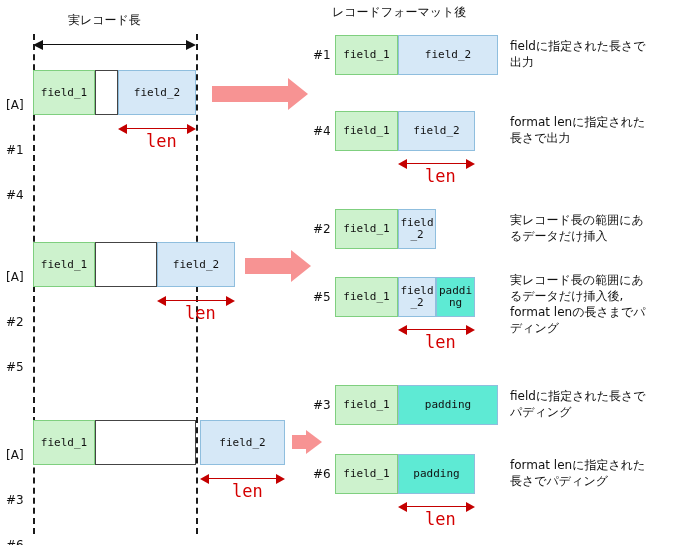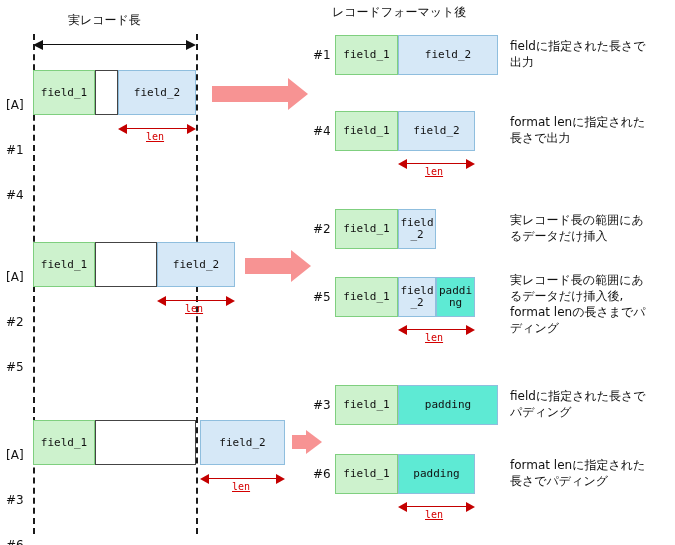--- a/index.html
+++ b/index.html
@@ -29,21 +29,21 @@
   
   .hline-black{height:0;border-top:1.6px solid #111;}
   .arrhead{width:0;height:0;}
   .arrhead.left-blk{border-top:5px solid transparent;border-bottom:5px solid transparent;border-right:10px solid #111;}
   .arrhead.right-blk{border-top:5px solid transparent;border-bottom:5px solid transparent;border-left:10px solid #111;}
 
   
   .hline-red{height:0;border-top:1.6px solid #c40000;}
   .arrhead.left-red{border-top:5px solid transparent;border-bottom:5px solid transparent;border-right:9px solid #c40000;}
   .arrhead.right-red{border-top:5px solid transparent;border-bottom:5px solid transparent;border-left:9px solid #c40000;}
-  .lenlabel{font-family:"DejaVu Sans Mono","Liberation Mono",monospace;font-size:10px;color:#d40000;text-decoration:underline;}
+  .lenlabel{font-family:"DejaVu Sans Mono","Liberation Mono",monospace;font-size:17px;color:#d40000;}
 
   
   .pink-arrow{position:absolute;}
   .pink-arrow .shaft{position:absolute;background:#f79393;}
   .pink-arrow .head{position:absolute;width:0;height:0;
       border-top:16px solid transparent;border-bottom:16px solid transparent;border-left:20px solid #f79393;}
   .pink-arrow.small .head{border-top:12px solid transparent;border-bottom:12px solid transparent;border-left:16px solid #f79393;}
 
   .desc{white-space:pre-line;}
 </style>

